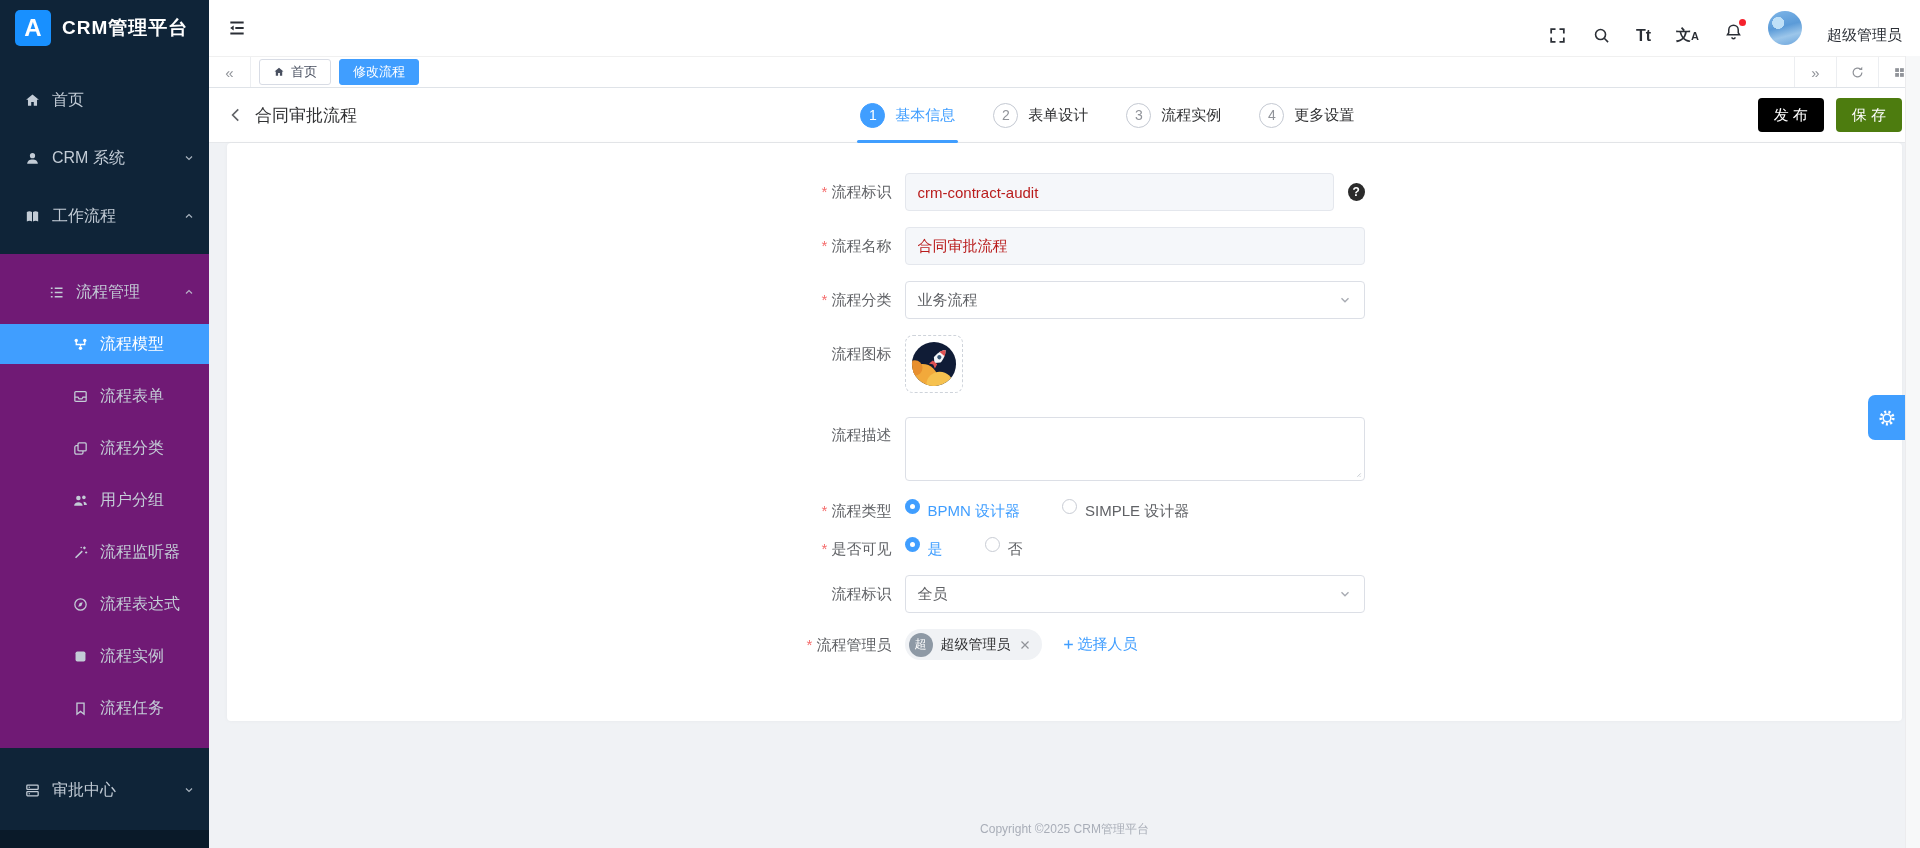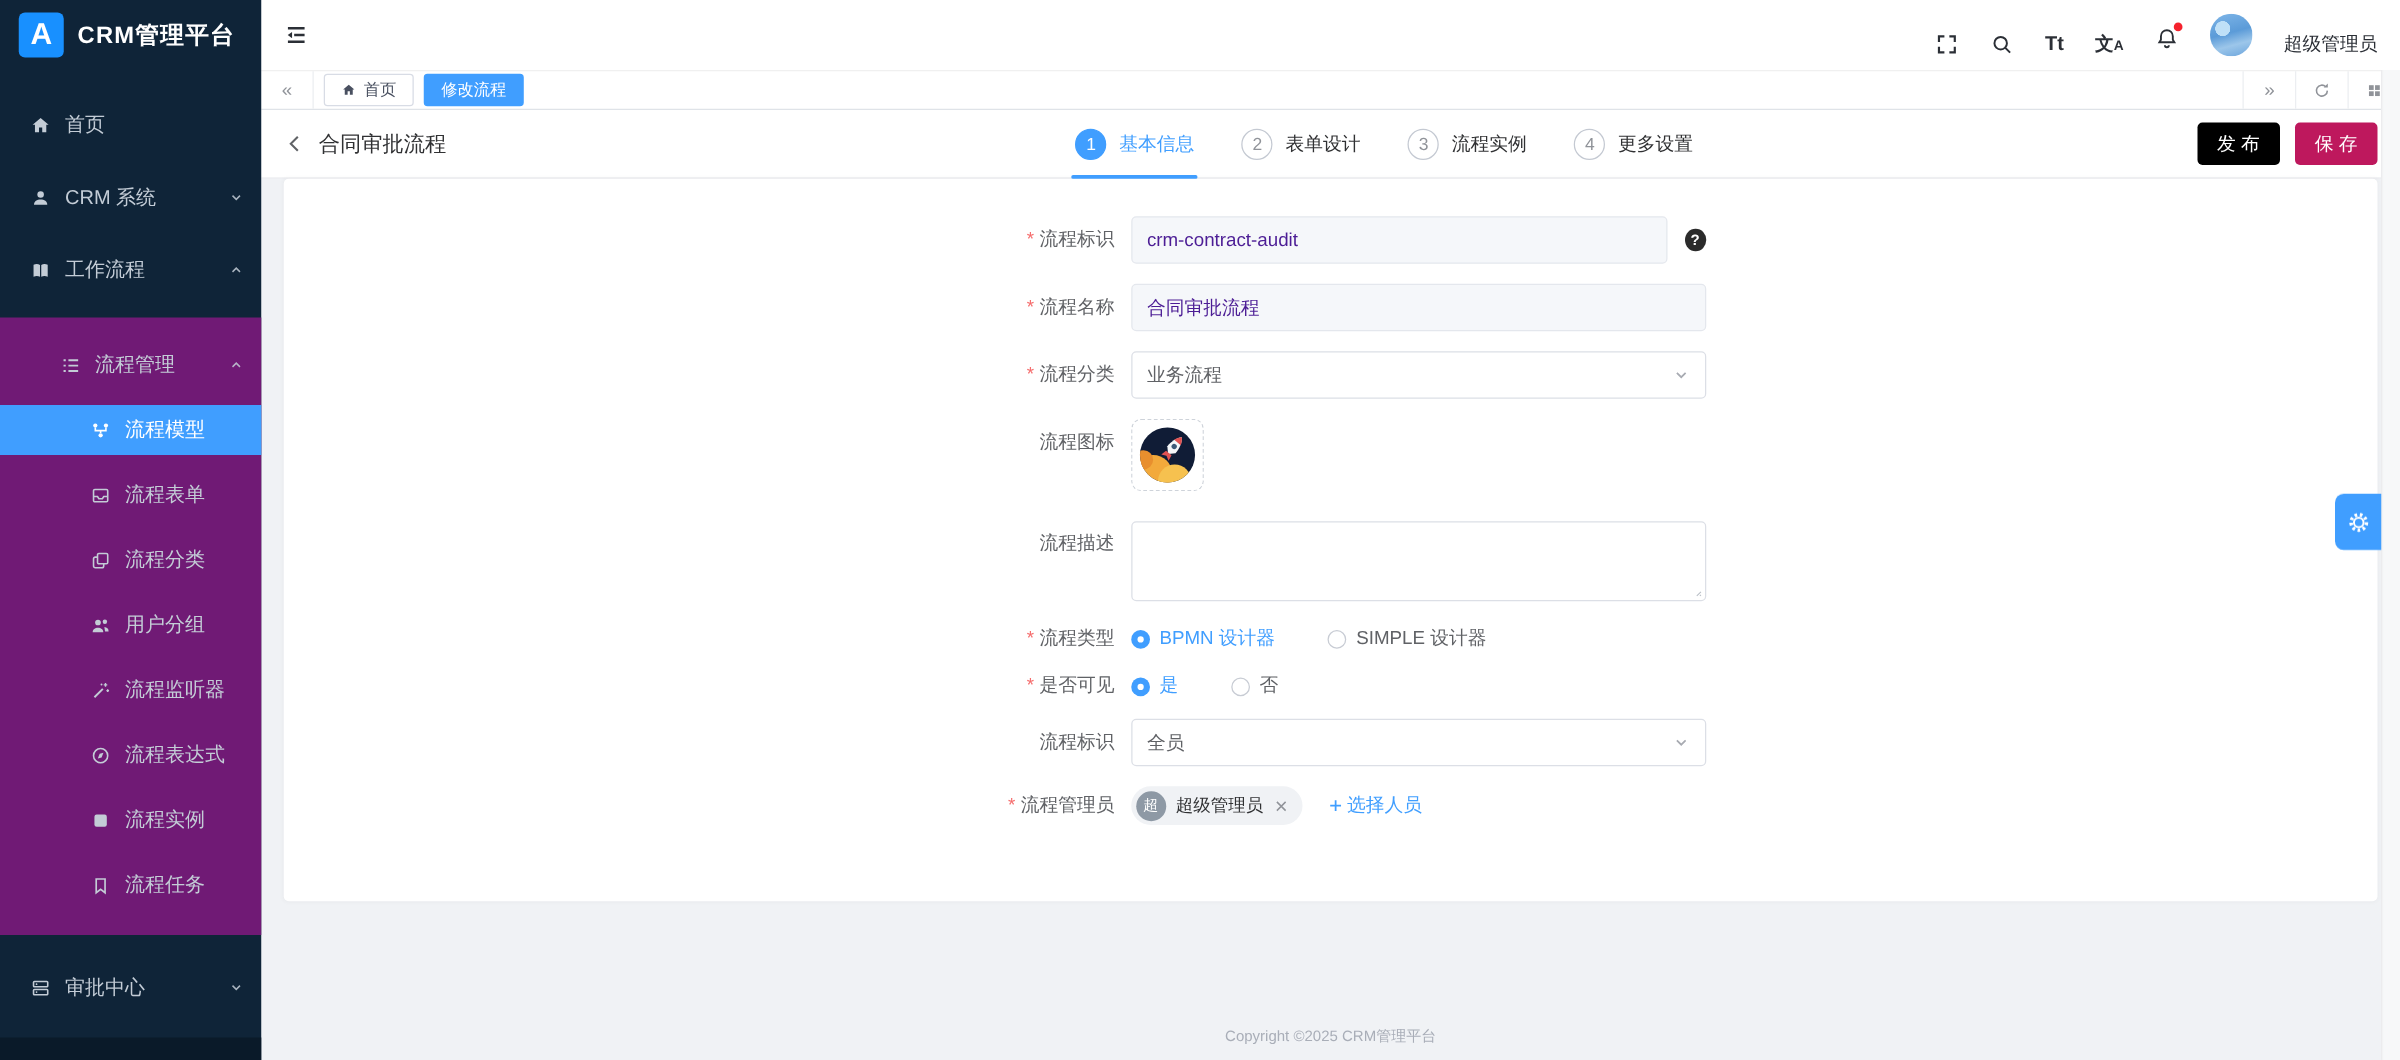--- a/index.html
+++ b/index.html
@@ -66,45 +66,45 @@
     font-size:14px; display:flex; align-items:center; justify-content:center; background:#fff; }
   .step-label { font-size:15px; color:#303133; }
   .step.active .step-num { background:#409eff; border-color:#409eff; color:#fff; }
   .step.active .step-label { color:#409eff; font-weight:500; }
   .step.active::after { content:""; position:absolute; left:-3px; right:-3px; bottom:-15px; height:3px;
     background:#409eff; border-radius:2px; }
   .ph-btns { display:flex; gap:12px; margin-left:20px; }
   .btn { border:none; border-radius:4px; color:#fff; font-size:15px; padding:0 16px; height:34px;
     cursor:pointer; font-family:inherit; white-space:nowrap; }
   .btn-publish { background:#000000; }
-  .btn-save { background:#be185d; }
+  .btn-save { background:#4d7c0f; }
 
   .content { flex:1; background:#f0f2f5; padding:0 18px; display:flex; flex-direction:column; min-height:0; }
   .card { background:#fff; border-radius:4px; height:578px; box-shadow:0 0 4px rgba(0,0,0,.04); }
 
   .form { width:640px; margin:30px auto 0; }
   .frow { display:flex; margin-bottom:16px; }
   .flabel { width:160px; flex:0 0 160px; text-align:right; padding-right:13px; font-size:15px;
     color:#606266; line-height:38px; white-space:nowrap; }
   .req .flabel::before { content:"* "; color:#f56c6c; }
   .fctrl { width:460px; flex:0 0 460px; display:flex; align-items:center; }
   .inp { width:460px; height:38px; border:1px solid #e4e7ed; border-radius:4px; background:#f5f7fa;
-    color:#4c1d95; font-size:15px; padding:0 12px; font-family:inherit; }
+    color:#b91c1c; font-size:15px; padding:0 12px; font-family:inherit; }
   .select { width:460px; height:38px; border:1px solid #dcdfe6; border-radius:4px; background:#fff;
     display:flex; align-items:center; padding:0 12px; font-size:15px; color:#606266; cursor:pointer; }
   .select .sel-chev { margin-left:auto; width:14px; height:14px; color:#a8abb2; }
   .help { width:18px; height:18px; border-radius:50%; background:#2b2b2b; color:#fff; font-size:12px;
     font-weight:bold; display:flex; align-items:center; justify-content:center; margin-left:14px; cursor:pointer; }
   .icon-box { width:58px; height:58px; border:1px dashed #ced3da; border-radius:8px; display:flex;
     align-items:center; justify-content:center; cursor:pointer; }
   .icon-box svg { width:46px; height:46px; }
   .textarea { position:relative; width:460px; height:64px; border:1px solid #dcdfe6; border-radius:4px; background:#fff; }
   .resize-h { position:absolute; right:2px; bottom:2px; width:10px; height:10px; color:#b8bec6; }
   .radio-row { line-height:24px; margin:4px 0 14px; }
-  .radio { display:inline-flex; align-items:center; gap:8px; cursor:pointer; margin-right:42px; }
+  .radio { display:inline-flex; gap:8px; cursor:pointer; margin-right:42px; }
   .rdot { width:15px; height:15px; border:1px solid #c8ccd4; border-radius:50%; background:#fff; position:relative; }
   .radio.on .rdot { border:none; background:#409eff; }
   .radio.on .rdot::after { content:""; position:absolute; left:50%; top:50%; width:5px; height:5px;
     margin:-2.5px 0 0 -2.5px; border-radius:50%; background:#fff; }
   .rlabel { font-size:15px; color:#606266; }
   .radio.on .rlabel { color:#409eff; }
   .tag { display:inline-flex; align-items:center; gap:8px; background:#f0f2f5; border-radius:16px;
     padding:3px 11px 3px 4px; height:31px; }
   .tag-av { width:24px; height:24px; border-radius:50%; background:#8e99a5; color:#fff; font-size:12px;
     display:flex; align-items:center; justify-content:center; }

